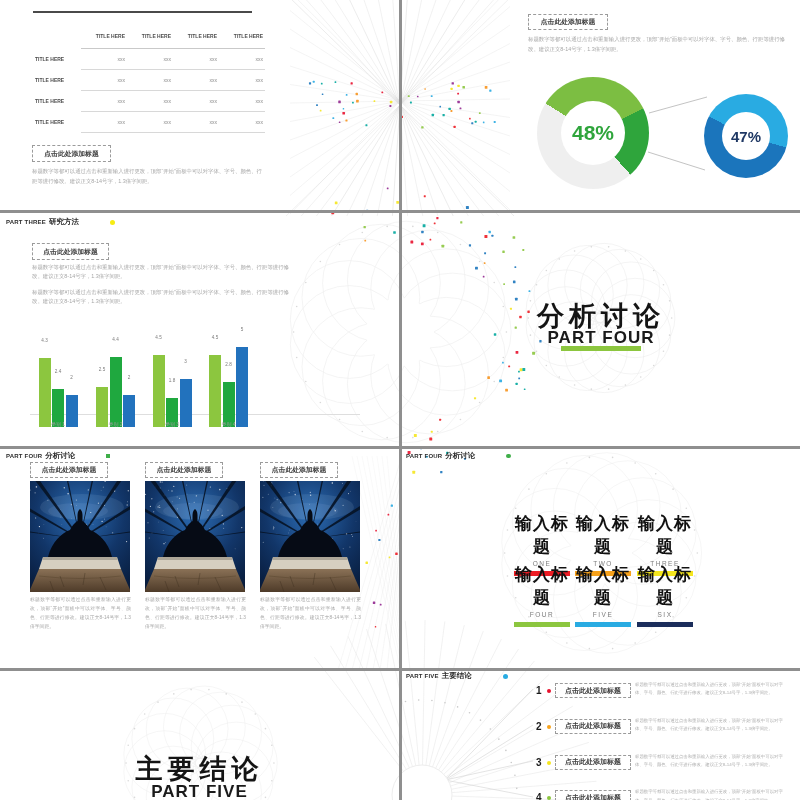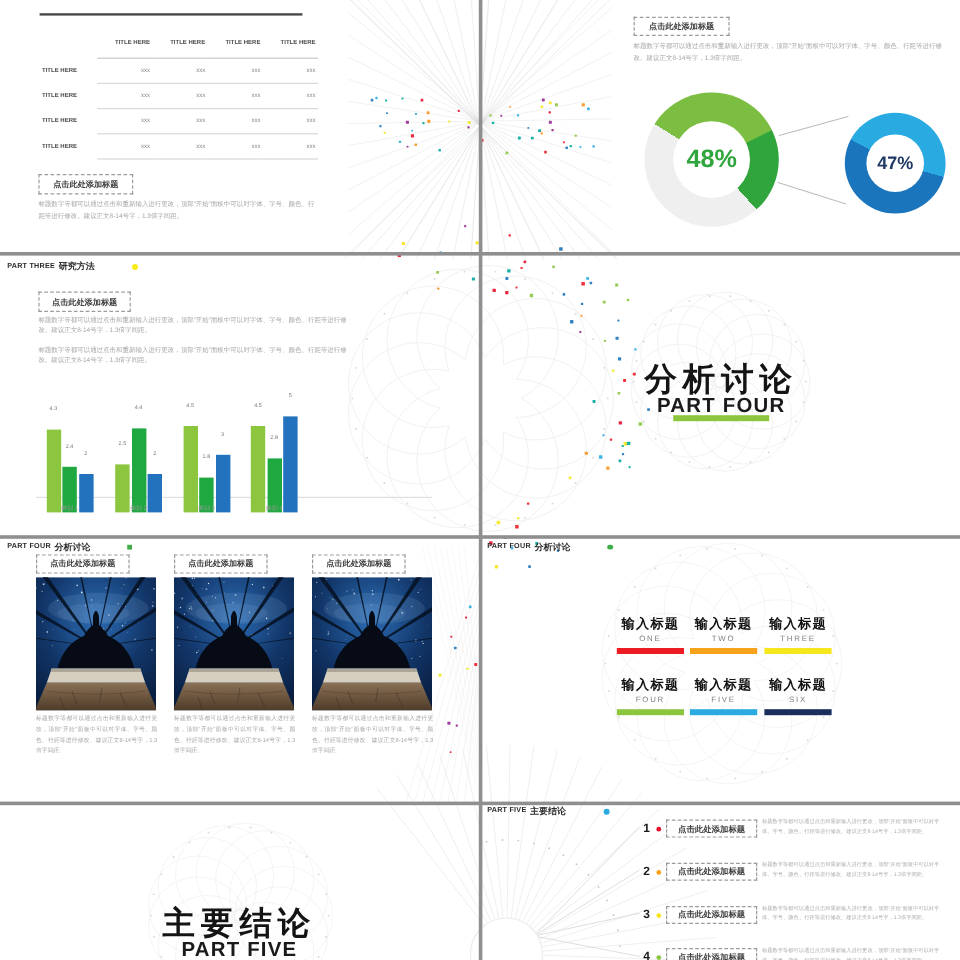--- a/index.html
+++ b/index.html
@@ -33,21 +33,21 @@
   #barchart .baseline{position:absolute;left:0;right:0;bottom:12px;height:1px;background:#dedede;}
   .bar{position:absolute;bottom:0;}
   .barval{position:absolute;font-size:4.6px;color:#7a7a7a;text-align:center;width:12px;}
   .barcat{position:absolute;font-size:5px;color:#9b9b9b;text-align:center;}
   
   .sec-title{position:absolute;text-align:center;color:#141414;font-weight:bold;letter-spacing:5px;}
   .sec-part{position:absolute;text-align:center;color:#1a1a1a;font-weight:bold;letter-spacing:1px;}
   .sec-bar{position:absolute;height:5px;}
   
   .gitem{position:absolute;width:56px;text-align:center;}
-  .gitem .gt{font-size:11px;font-weight:bold;color:#111;letter-spacing:1px;}
+  .gitem .gt{font-size:17px;font-weight:bold;color:#111;letter-spacing:1px;}
   .gitem .gs{font-size:6.5px;color:#7d7d7d;letter-spacing:1.5px;margin-top:2px;}
   .gitem .gb{height:4.5px;margin-top:4px;}
   
   .litem .num{position:absolute;font-size:10px;font-weight:bold;color:#1a1a1a;}
   .litem .dot{position:absolute;width:4px;height:4px;border-radius:50%;}
   .litem .lbadge{position:absolute;border:1px dashed #9b9b9b;display:flex;align-items:center;justify-content:center;
                  font-weight:bold;color:#3d3d3d;font-size:7px;background:rgba(255,255,255,.7);}
   .litem .ltext{position:absolute;font-size:4.4px;color:#aeaeae;line-height:1.9;}
   .photo{position:absolute;width:100px;height:111px;}
   .caption{position:absolute;width:101px;font-size:4.8px;color:#a6a6a6;line-height:1.85;text-align:justify;}

